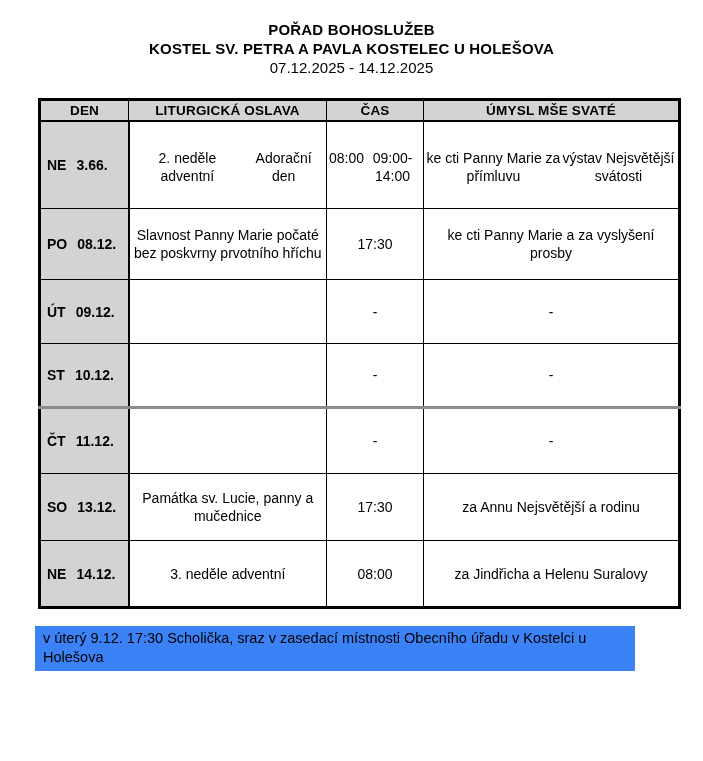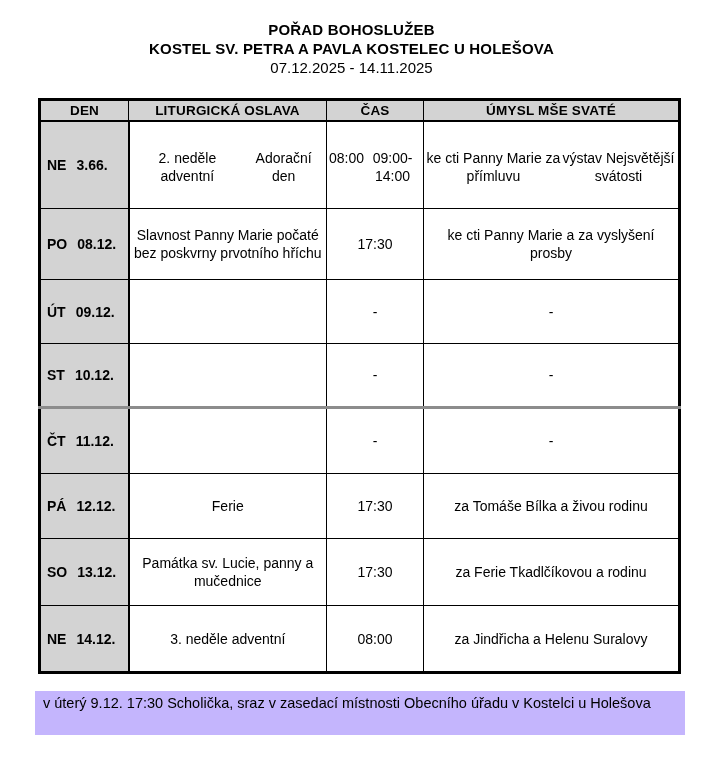--- a/index.html
+++ b/index.html
@@ -79,37 +79,37 @@
     text-align:center;
     line-height:18px;
   }
 
   
   tr.page-break td { border-top:3px solid #8c8c8c;margin-left:31px; }
 
   
   .footer-note {
     margin:17px 0 0 35px;
-    width:650px;
+    width:600px;
     min-height:44px;
-    background:#c4b5fd;
+    background:#3b82f6;
     padding:3px 8px 4px;
     font-size:14.5px;
     line-height:19px;
   }
 </style>
 </head>
 <body>
 
 <div class="page">
 
   <div class="titles">
     <div class="title-line">POŘAD BOHOSLUŽEB</div>
     <div class="title-line">KOSTEL SV. PETRA A PAVLA KOSTELEC U HOLEŠOVA</div>
-    <div class="date-line">07.12.2025 - 14.11.2025</div>
+    <div class="date-line">07.12.2025 - 14.12.2025</div>
   </div>
 
   <table class="schedule">
     <colgroup>
       <col class="col-day">
         <col class="col-oslava">
         <col class="col-cas">
         <col class="col-umysl">
     </colgroup>
     <thead>
@@ -174,36 +174,28 @@
 
       <tr class="r4 page-break">
         <td class="day">
           <span class="abbr">ČT</span><span>11.12.</span>
         </td>
         <td class="center"></td>
         <td class="center">-</td>
         <td class="center">-</td>
       </tr>
 
-      <tr class="r5">
-        <td class="day">
-          <span class="abbr">PÁ</span><span>12.12.</span>
-        </td>
-        <td class="center">Ferie</td>
-        <td class="center">17:30</td>
-        <td class="center">za Tomáše Bílka a živou rodinu</td>
-      </tr>
 
       <tr class="r6">
         <td class="day">
           <span class="abbr">SO</span><span>13.12.</span>
         </td>
         <td class="center">Památka sv. Lucie, panny a mučednice</td>
         <td class="center">17:30</td>
-        <td class="center">za Ferie Tkadlčíkovou a rodinu</td>
+        <td class="center">za Annu Nejsvětější a rodinu</td>
       </tr>
 
       <tr class="r7">
         <td class="day">
           <span class="abbr">NE</span><span>14.12.</span>
         </td>
         <td class="center">3. neděle adventní</td>
         <td class="center">08:00</td>
         <td class="center">za Jindřicha a Helenu Suralovy</td>
       </tr>

